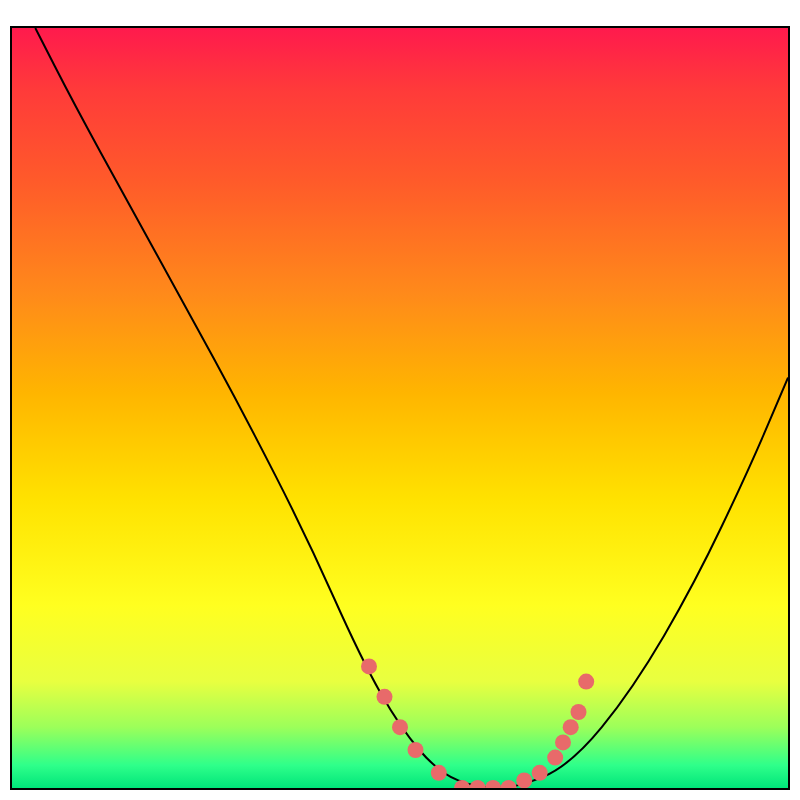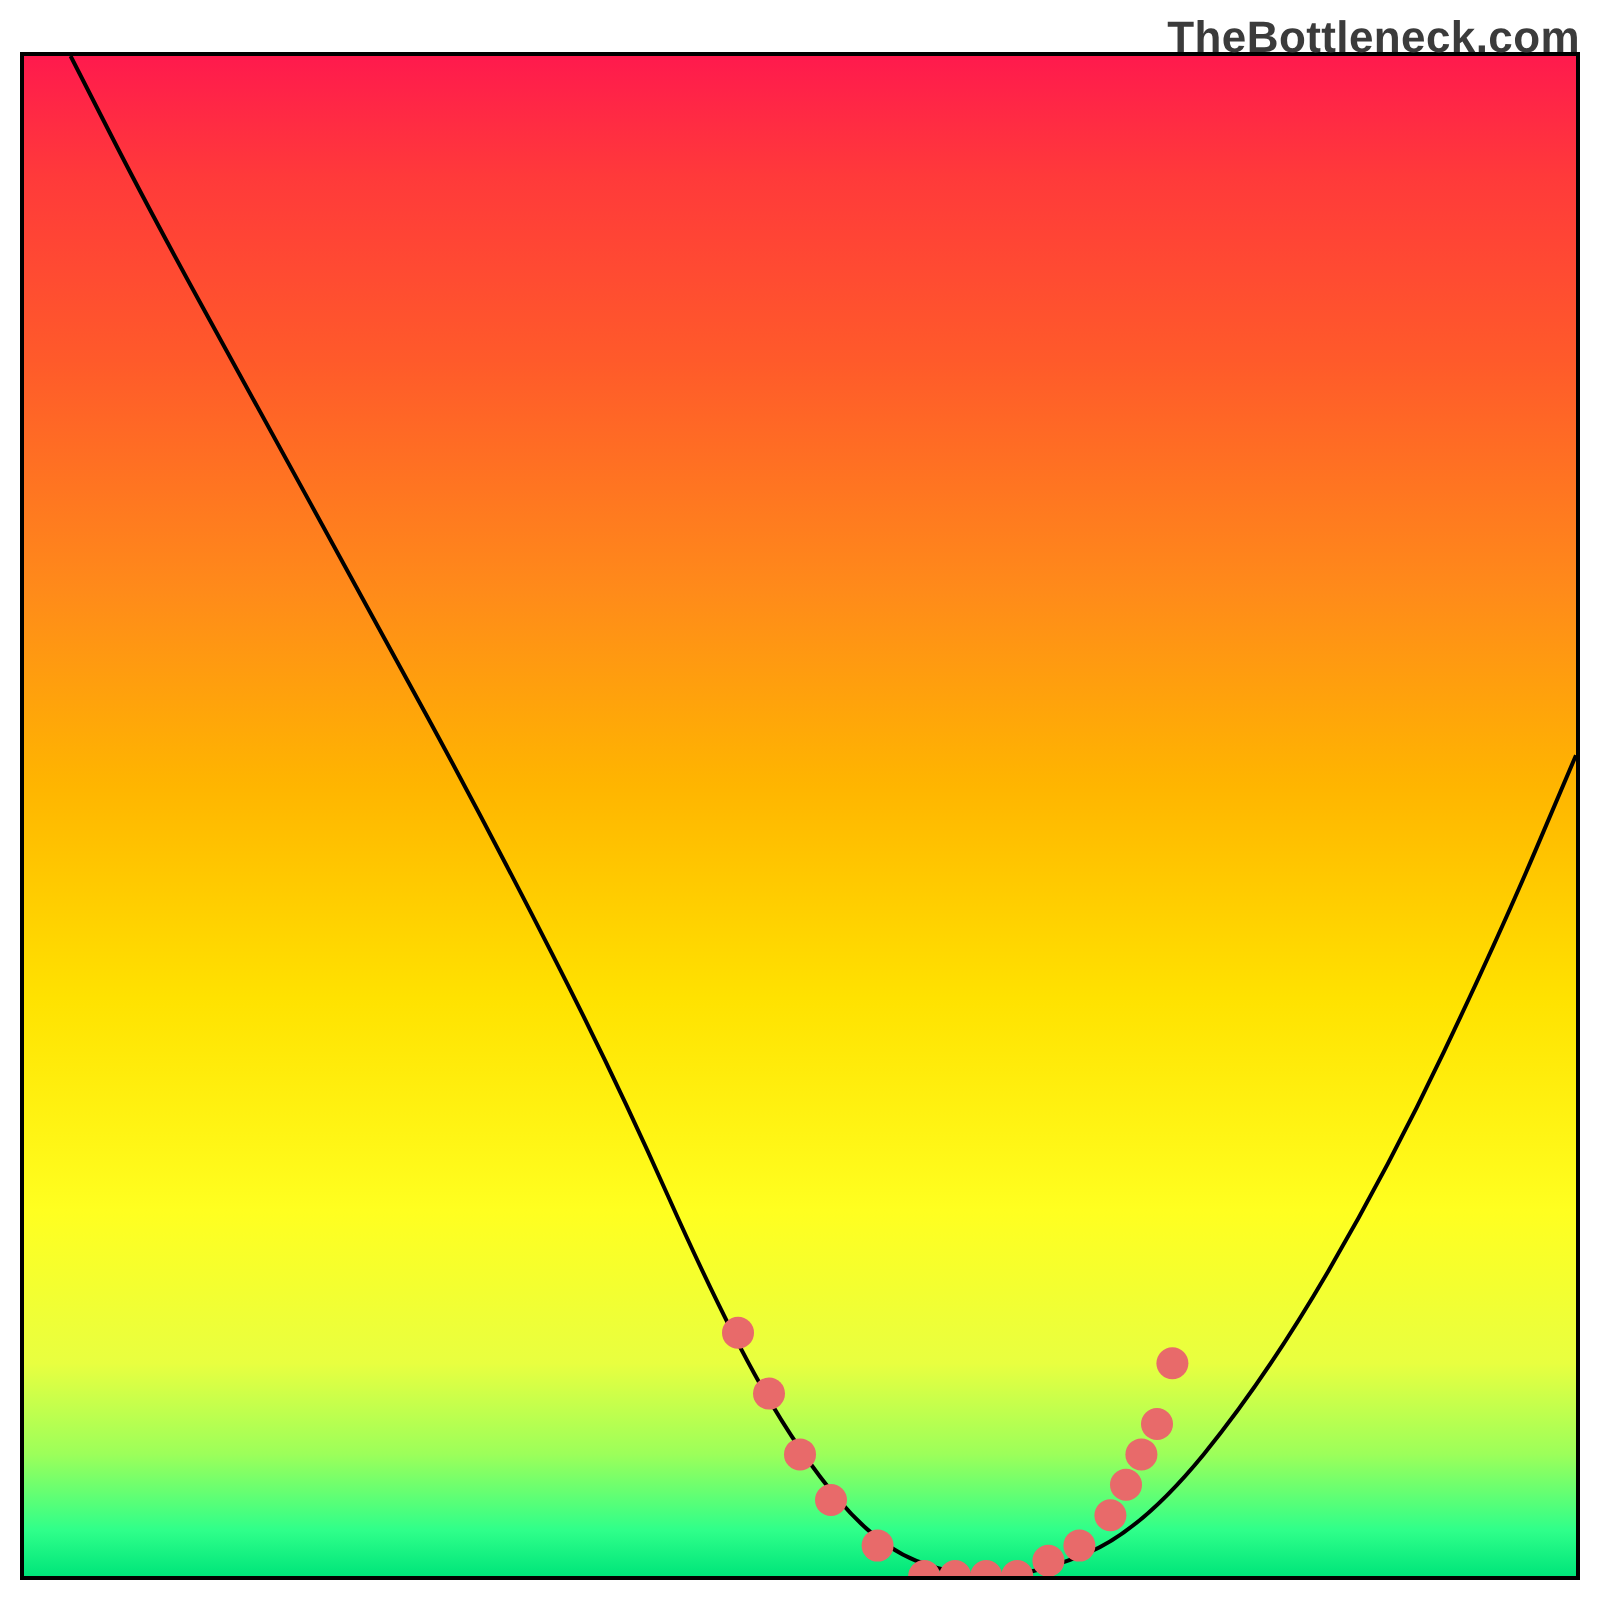--- a/index.html
+++ b/index.html
@@ -68,21 +68,20 @@
   .dot {
     fill: #e86a6a;
     stroke: none;
   }
 </style>
 </head>
 <body>
 
 <div class="chart-frame">
 
-  <div class="watermark">TheBottleneck.com</div>
 
   <div class="plot-border">
     <div class="gradient-bg"></div>
 
     <svg class="overlay" viewBox="0 0 776 760" preserveAspectRatio="none">
       <path class="curve" d="M 23.3 0.0 Q 23.3 0.0 42.7 38.0 Q 62.1 76.0 89.2 125.4 Q 116.4 174.8 143.5 224.2 Q 170.7 273.6 201.8 330.6 Q 232.8 387.6 263.8 448.4 Q 294.9 509.2 322.0 570.0 Q 349.2 630.8 368.6 665.0 Q 388.0 699.2 407.4 722.0 Q 426.8 744.8 446.2 752.4 Q 465.6 760.0 485.0 760.0 Q 504.4 760.0 531.6 748.6 Q 558.7 737.2 589.8 699.2 Q 620.8 661.2 651.9 608.0 Q 682.9 554.8 710.0 497.8 Q 737.2 440.8 756.6 395.2 T 776.0 349.6"></path>
       <g>
           <circle class="dot" cx="357.0" cy="638.4" r="8"></circle>
           <circle class="dot" cx="372.5" cy="668.8" r="8"></circle>
           <circle class="dot" cx="388.0" cy="699.2" r="8"></circle>

